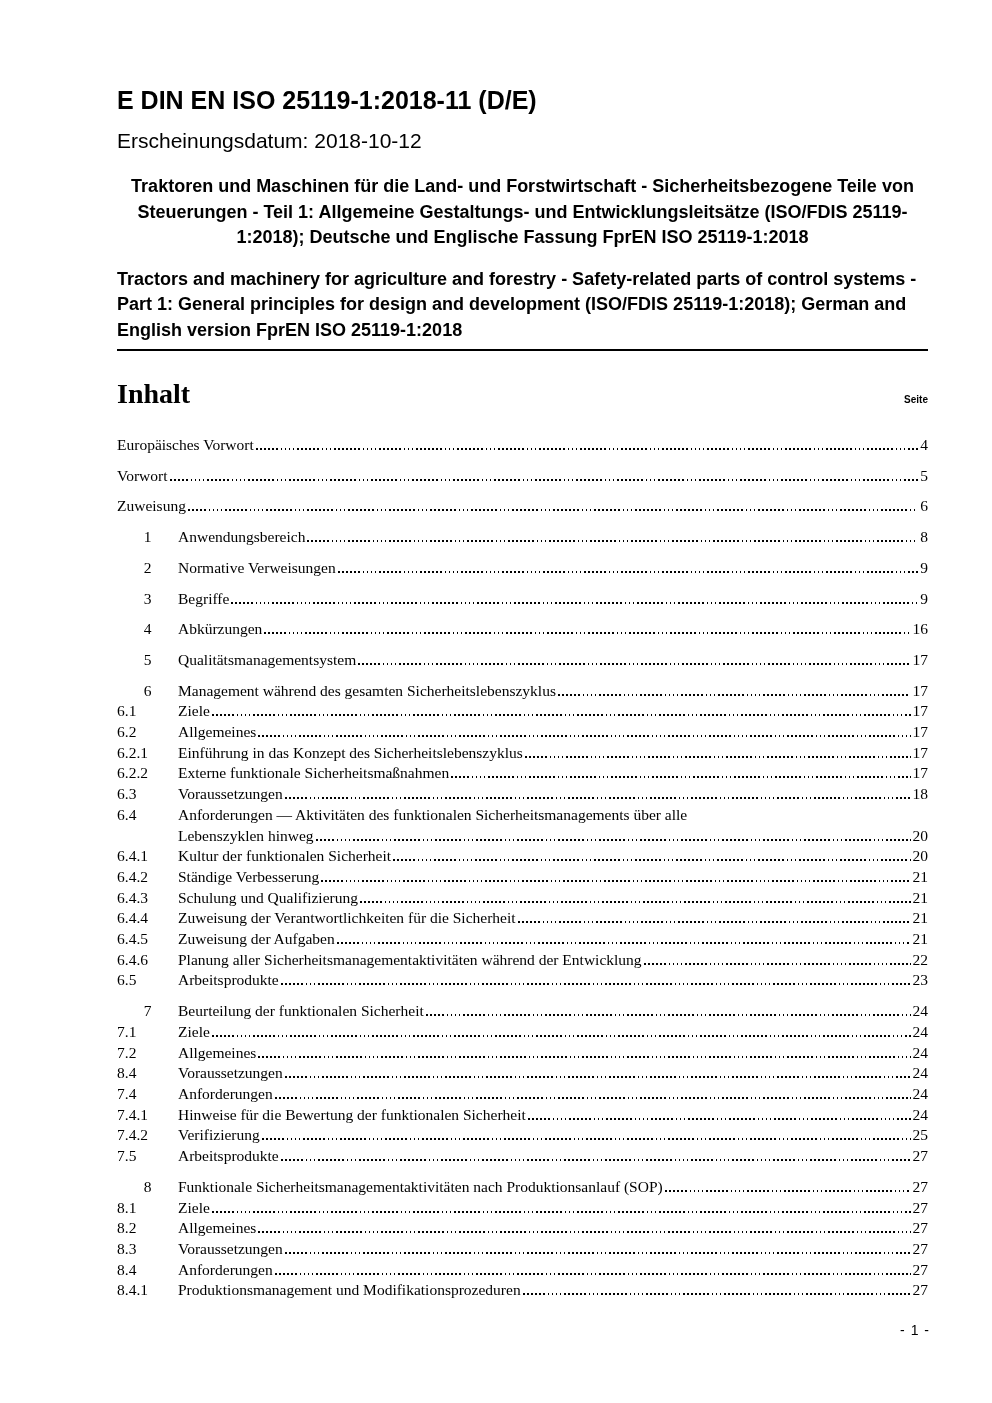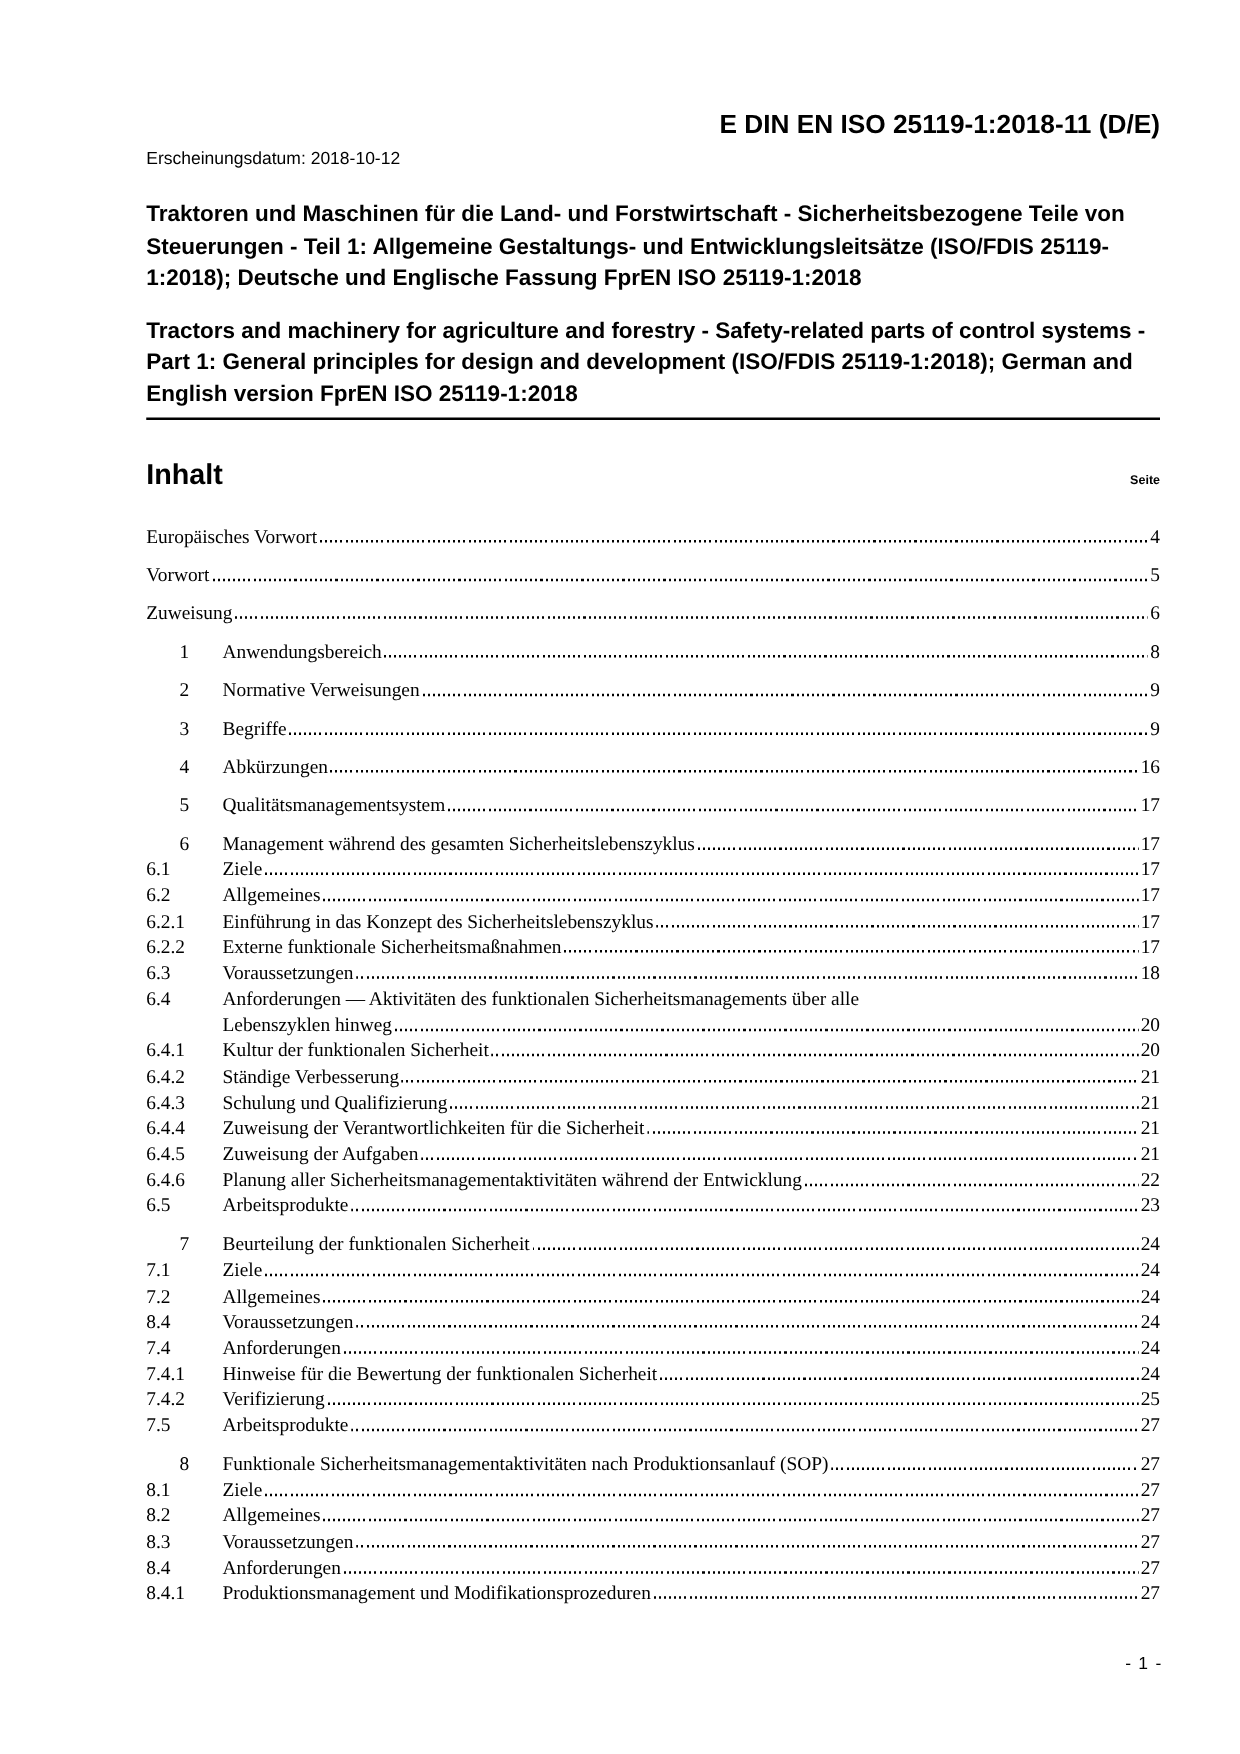--- a/index.html
+++ b/index.html
@@ -15,53 +15,52 @@
   .content {
     position: absolute;
     left: 117px;
     top: 0;
     width: 811px;
   }
   .doc-title {
     margin: 86px 0 0 0;
     font-family: "Liberation Sans", sans-serif;
     font-weight: bold;
+    font-size: 25px;
+    line-height: 28px;
+  }
+  .pub-date {
+    margin-top: 18px;
+    font-family: "Liberation Sans", sans-serif;
     font-size: 21px;
-    line-height: 28px;
-    text-align: right;
-  }
-  .pub-date {
-    margin-top: 3px;
-    font-family: "Liberation Sans", sans-serif;
-    font-size: 14px;
     line-height: 18px;
   }
   .doc-subtitle {
     margin: 0;
     font-family: "Liberation Sans", sans-serif;
     font-weight: bold;
     font-size: 18px;
     line-height: 25.5px;
   }
-  .doc-subtitle.de { margin-top: 24px; }
+  .doc-subtitle.de { margin-top: 24px; text-align: center; }
   .doc-subtitle.en { margin-top: 16px; }
   .divider {
     margin-top: 6px;
     border-top: 2px solid #000000;
     height: 0;
   }
   .inhalt-row {
     margin-top: 30px;
     display: flex;
     justify-content: space-between;
     align-items: baseline;
     font-family: "Liberation Sans", sans-serif;
     font-weight: bold;
   }
-  .inhalt-heading { font-size: 23px; line-height: 26px; }
+  .inhalt-heading { font-size: 28px; line-height: 26px; font-family: Liberation Serif, serif; }
   .seite-label { font-size: 10px; }
   .toc {
     margin-top: 28px;
     font-family: "Liberation Serif", serif;
     font-weight: normal;
     font-size: 15.5px;
   }
   .trow {
     display: flex;
     align-items: baseline;

